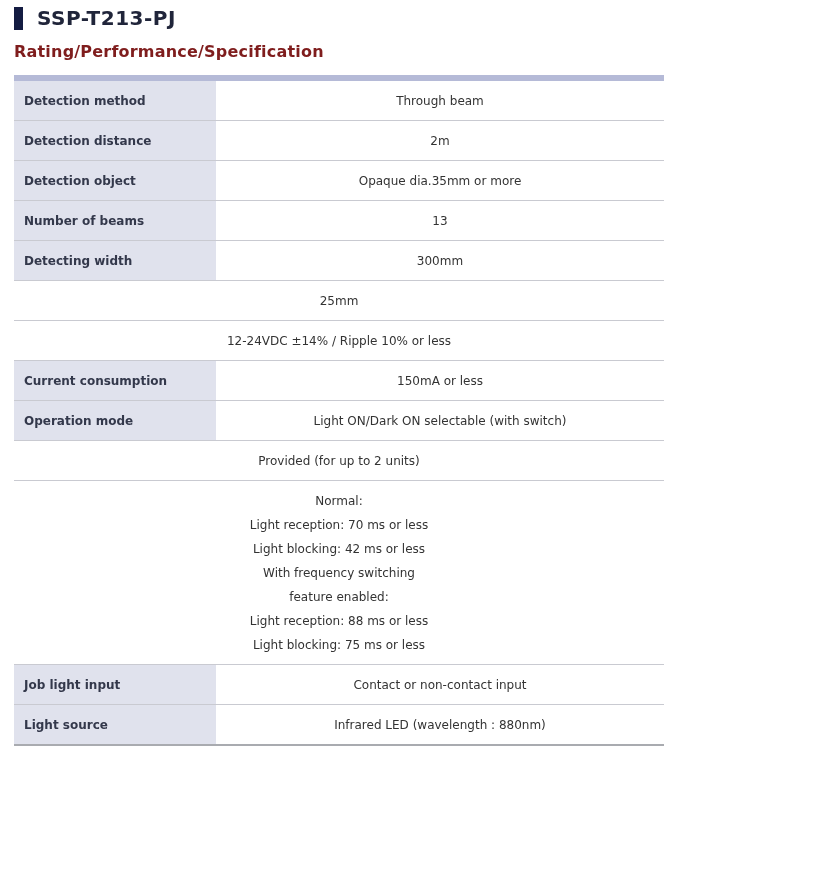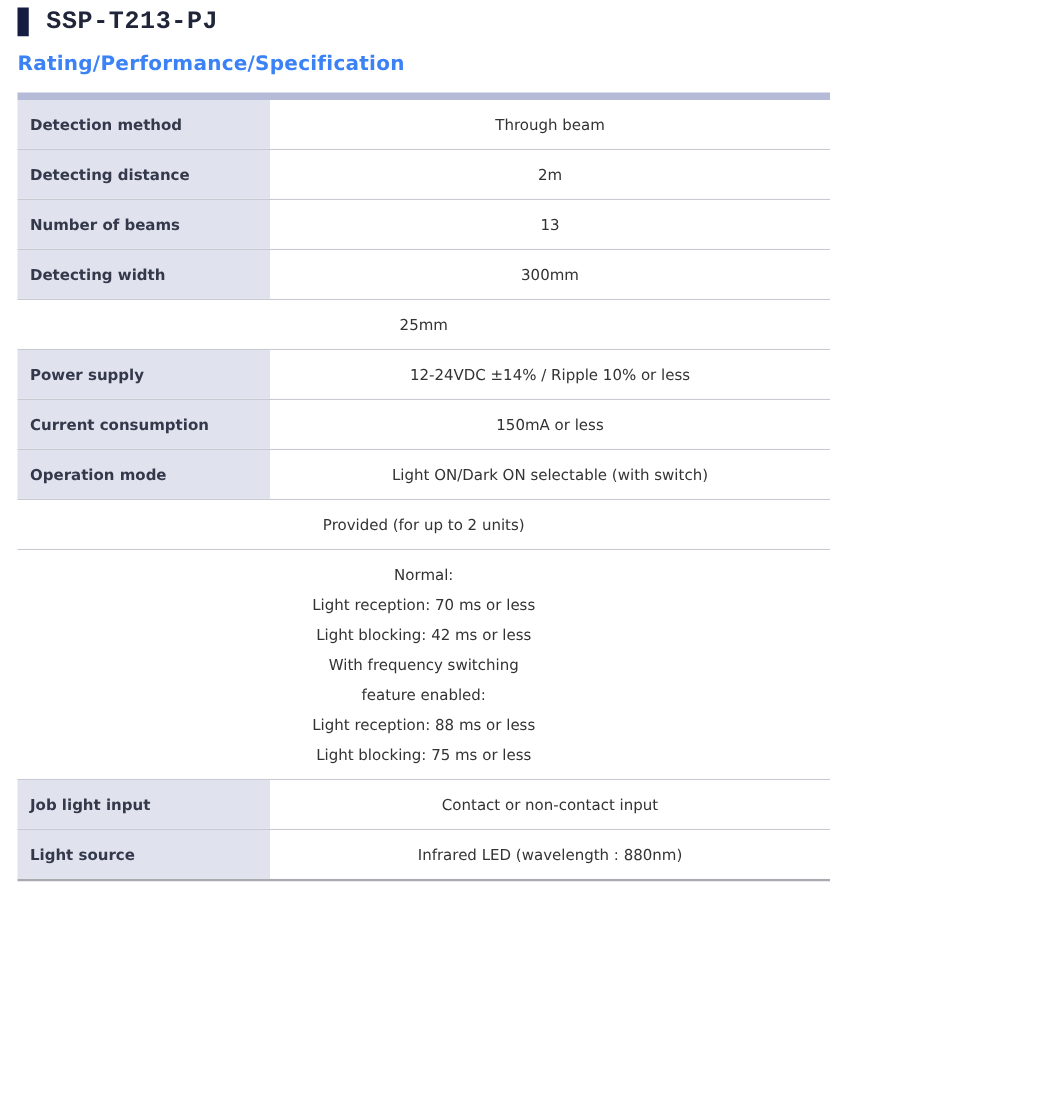--- a/index.html
+++ b/index.html
@@ -12,40 +12,39 @@
     position: relative;
     width: 834px;
     height: 881px;
     background: #ffffff;
     overflow: hidden;
   }
   .title-row {
     display: flex;
     align-items: center;
     margin: 6px 0 0 14px;
-    font-family: Liberation Mono, monospace;
   }
   .title-marker {
     width: 9px;
     height: 23px;
     background: #141c42;
     margin-right: 14px;
   }
   .page-title {
     margin: 0;
     font-size: 20px;
     font-weight: bold;
     color: #20253a;
     letter-spacing: 0.5px;
   }
   .section-heading {
     margin: 12px 0 0 14px;
     font-size: 16px;
     font-weight: bold;
-    color: #3b82f6;
+    color: #7f1d1d;
     letter-spacing: 0.2px;
   }
   .spec-table {
     margin: 14px 0 0 14px;
     width: 650px;
     border-bottom: 2px solid #a9abb0;
   }
   .table-top-bar {
     height: 6px;
     background: #b5bad7;
@@ -92,41 +91,44 @@
 
   <div class="spec-table">
     <div class="table-top-bar"></div>
 
     <div class="spec-row">
       <div class="cell cell-label">Detection method</div>
       <div class="cell cell-value">Through beam</div>
     </div>
 
     <div class="spec-row">
-      <div class="cell cell-label">Detecting distance</div>
+      <div class="cell cell-label">Detection distance</div>
       <div class="cell cell-value">2m</div>
     </div>
 
+    <div class="spec-row">
+      <div class="cell cell-label">Detection object</div>
+      <div class="cell cell-value">Opaque dia.35mm or more</div>
+    </div>
 
     <div class="spec-row">
       <div class="cell cell-label">Number of beams</div>
       <div class="cell cell-value">13</div>
     </div>
 
     <div class="spec-row">
       <div class="cell cell-label">Detecting width</div>
       <div class="cell cell-value">300mm</div>
     </div>
 
     <div class="spec-row">
       <div class="cell cell-value">25mm</div>
     </div>
 
     <div class="spec-row">
-      <div class="cell cell-label">Power supply</div>
       <div class="cell cell-value">12-24VDC ±14% / Ripple 10% or less</div>
     </div>
 
     <div class="spec-row">
       <div class="cell cell-label">Current consumption</div>
       <div class="cell cell-value">150mA or less</div>
     </div>
 
 
     <div class="spec-row">

